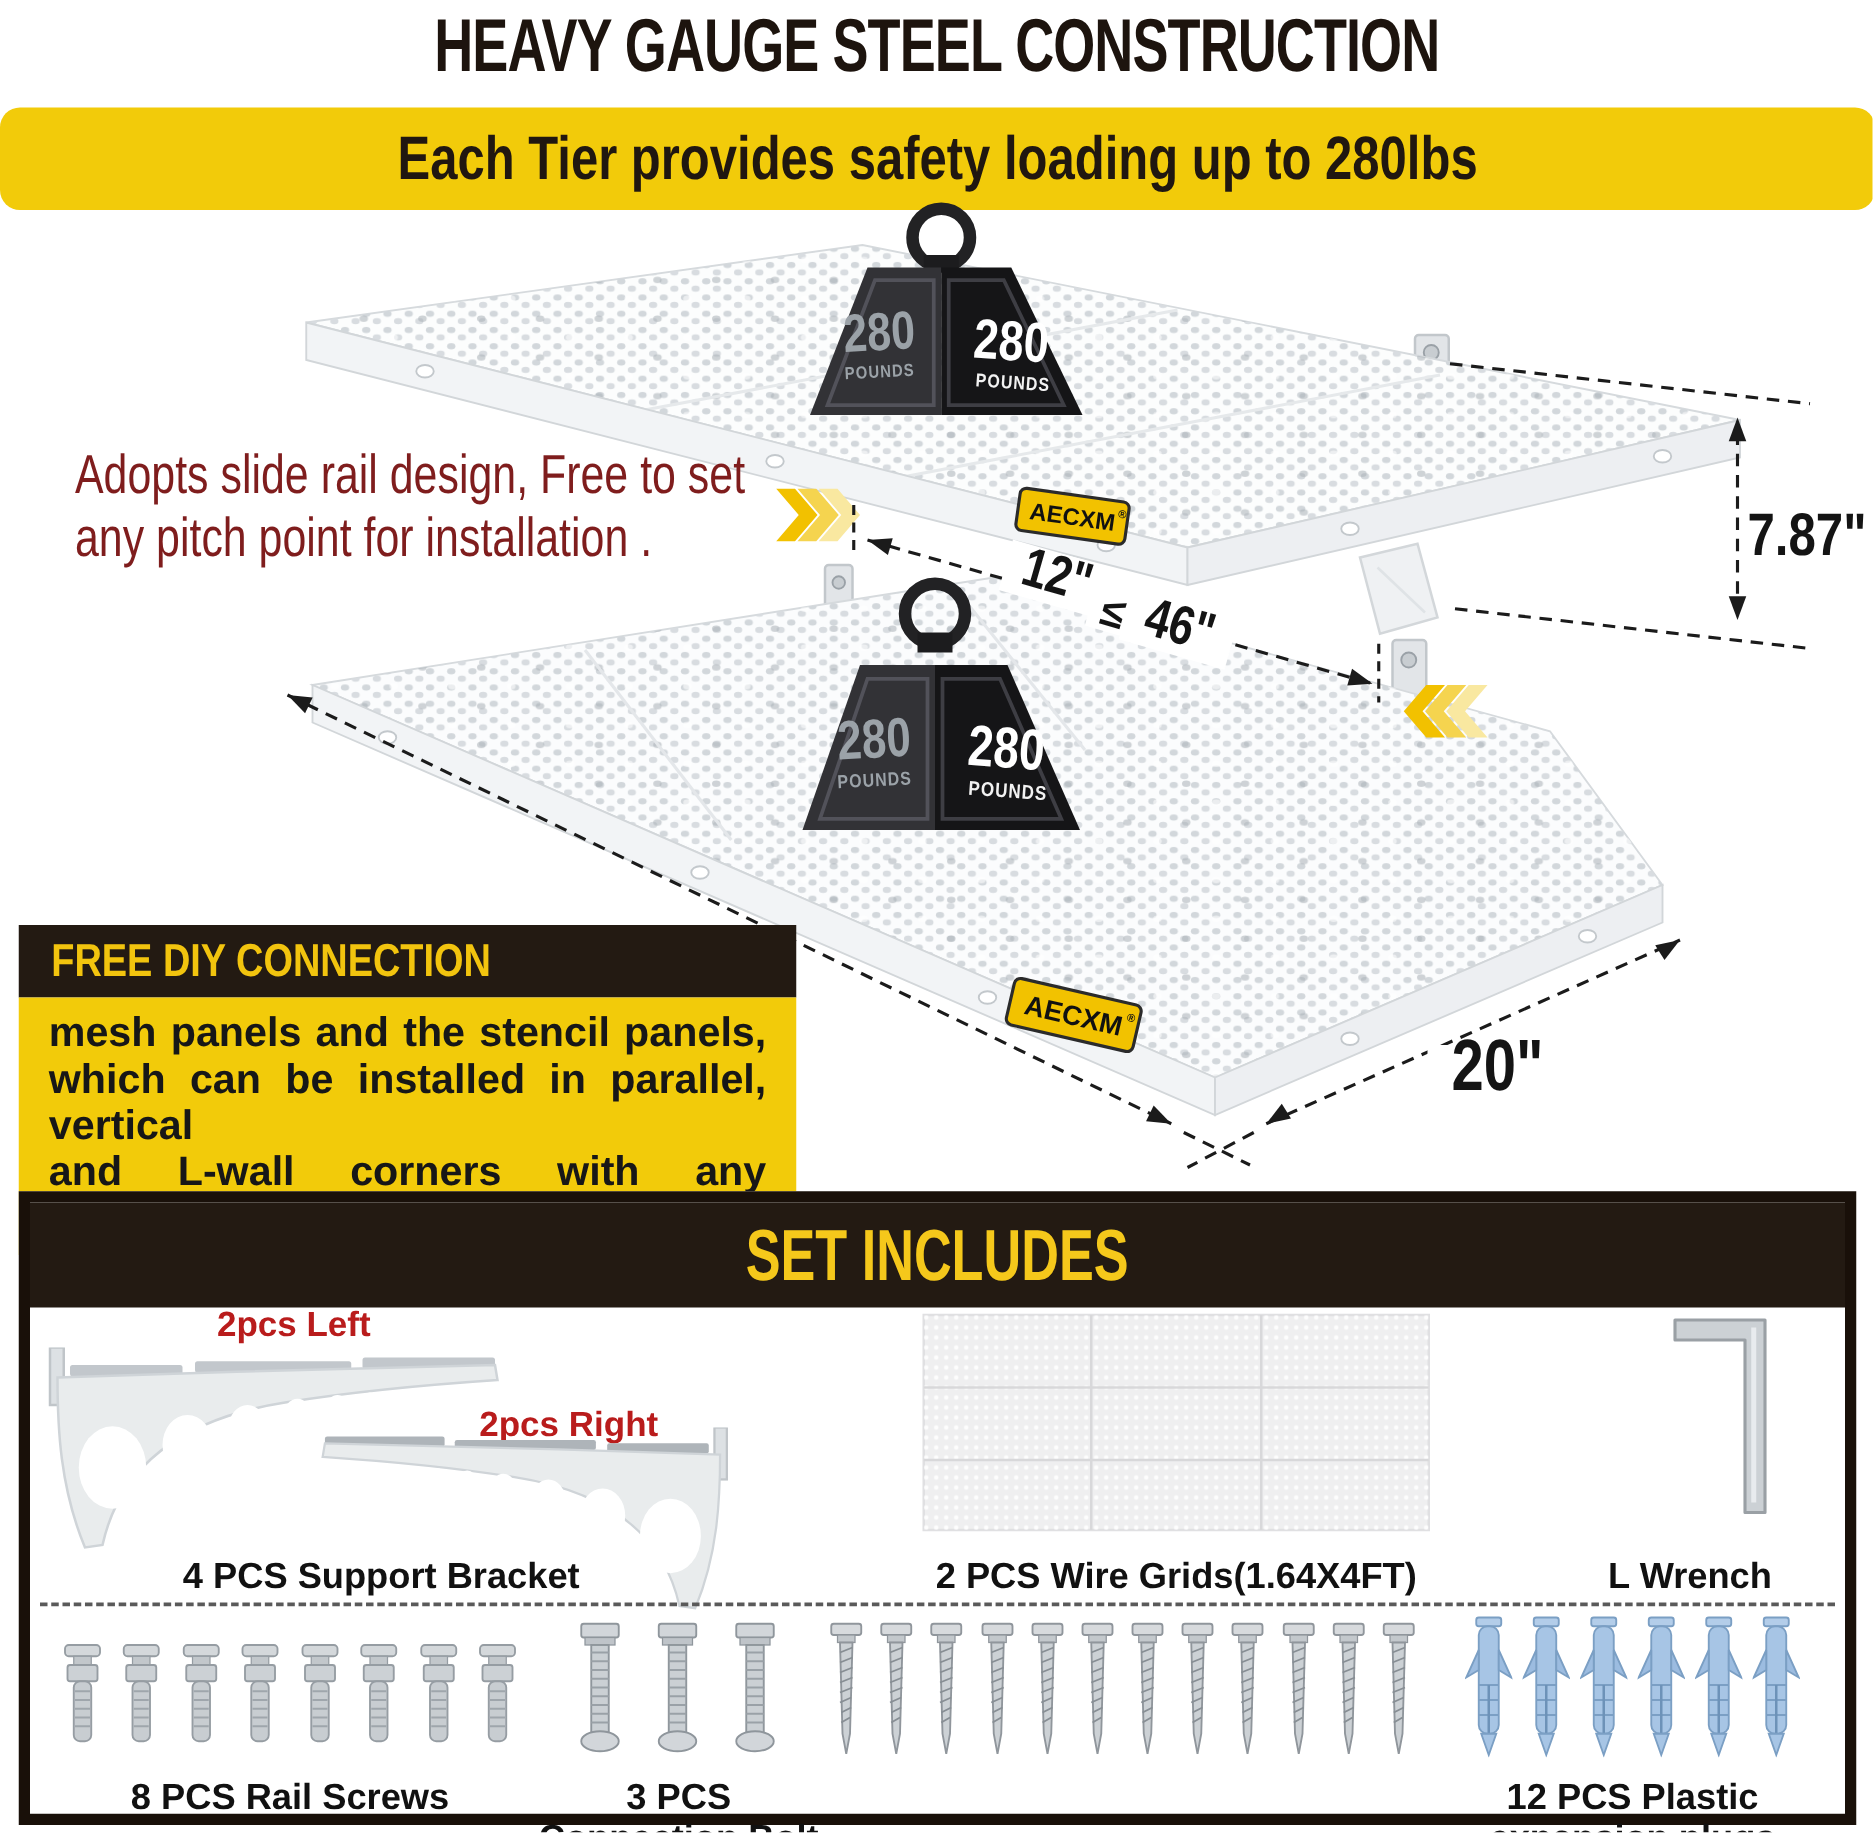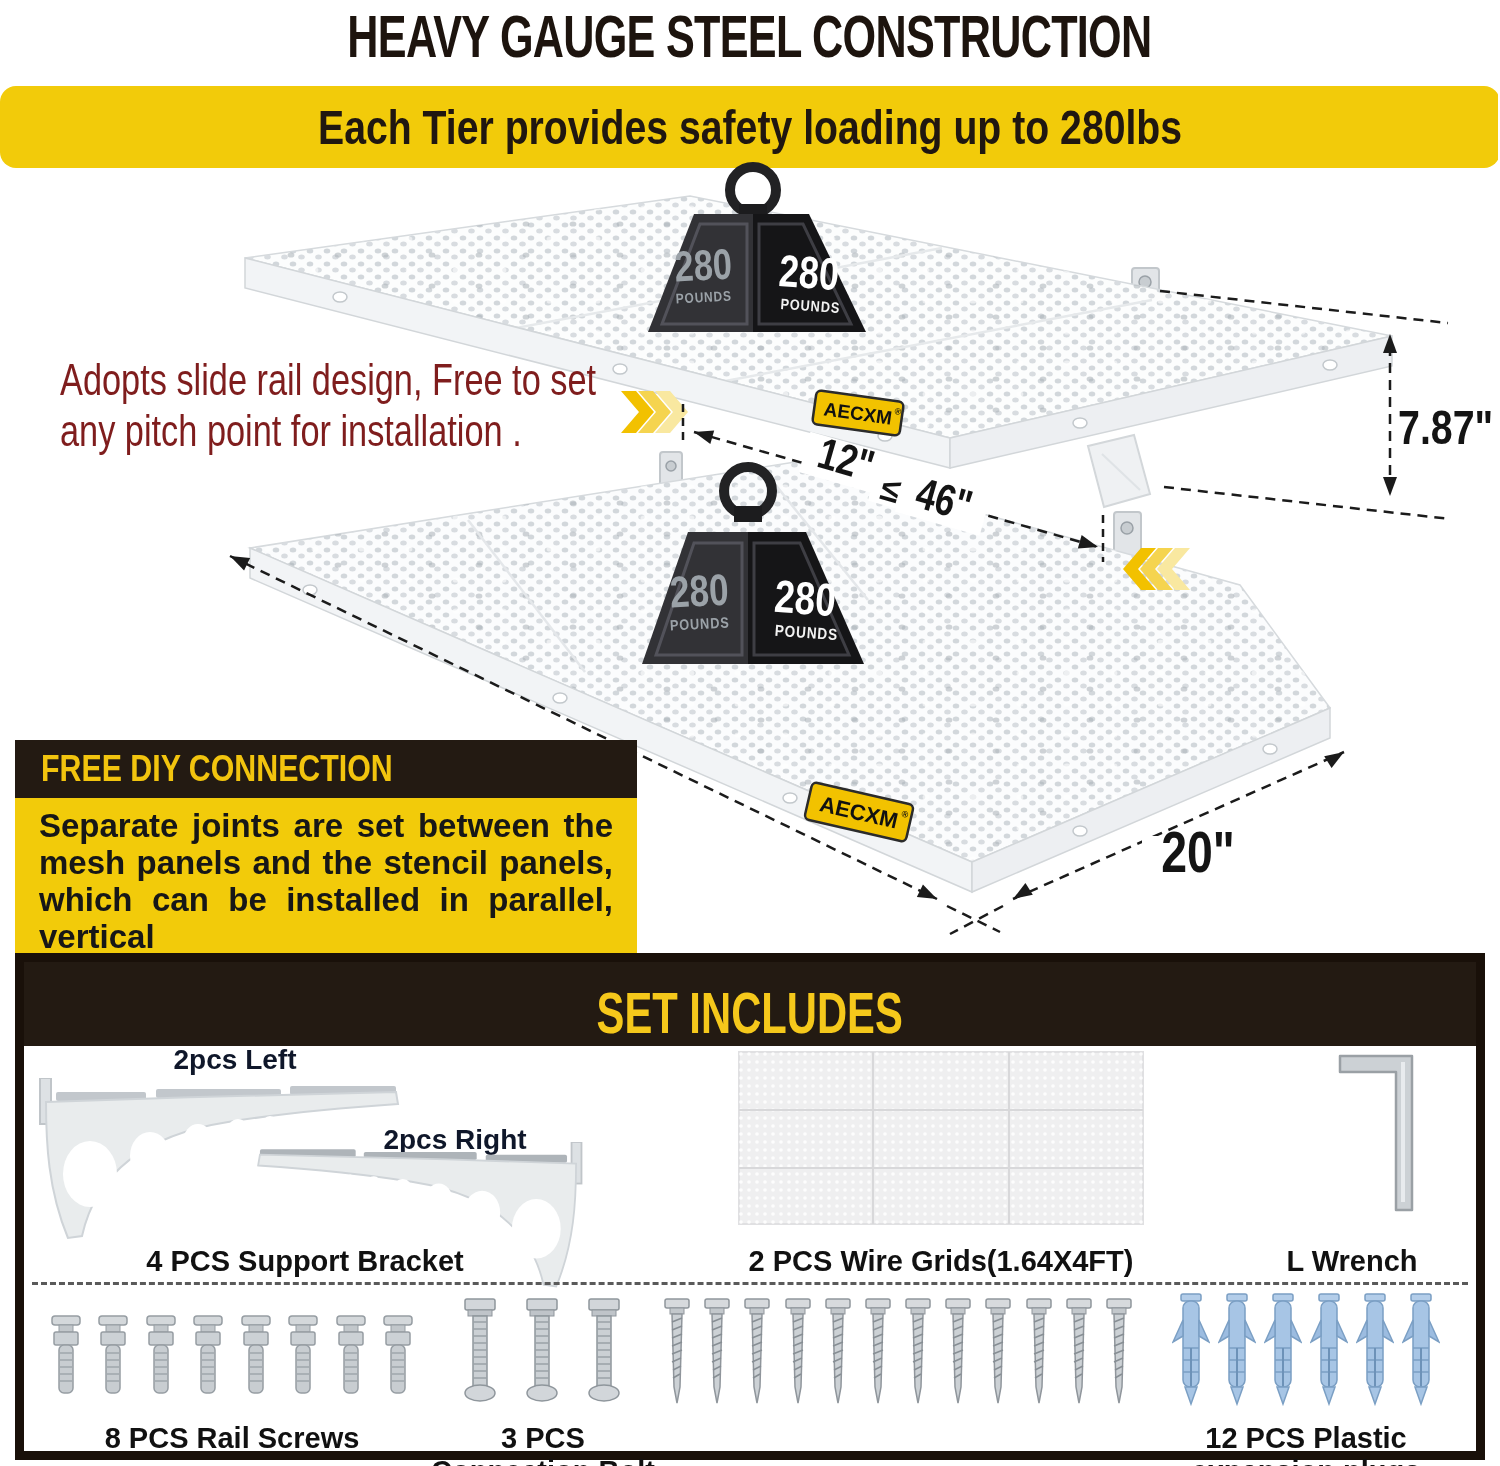--- a/index.html
+++ b/index.html
@@ -20,23 +20,23 @@
   .diy { position:absolute; left:15px; top:740px; width:622px; z-index:4; }
   .diy-head { height:58px; background:#231A12; line-height:58px; padding-left:26px;
               font-size:37px; font-weight:700; color:#F2C40E; }
   .diy-body { background:#F2CB0A; padding:9px 24px 12px 24px; color:#171717;
               font-size:33px; font-weight:700; line-height:37px; }
   .jline { text-align:justify; text-align-last:justify; }
   .jline.last { text-align-last:left; }
   .panel { position:absolute; left:15px; top:953px; width:1470px; height:507px;
            border:9px solid #191009; background:#fff; z-index:4; }
   .panel-banner { position:absolute; left:0; top:0; width:1452px; height:84px; background:#231A12;
-                  display:flex; align-items:flex-end; justify-content:center;
+                  display:flex; align-items:center; justify-content:center;
                   font-size:58px; font-weight:700; color:#F5C81B; }
-  .lbl { position:absolute; font-size:28px; font-weight:700; color:#0f172a; text-align:center; }
+  .lbl { position:absolute; font-size:28px; font-weight:700; color:#b91c1c; text-align:center; }
   .cap { position:absolute; font-size:29px; font-weight:700; color:#111; text-align:center; }
   .imgbox { position:absolute; }
   .divider { position:absolute; left:8px; top:320px; width:1436px; border-top:3px dashed #5a5a5a; }
   .hw { position:absolute; display:flex; align-items:flex-end; justify-content:space-between; }
 </style>
 </head>
 <body>
 
 <div class="page">
 
@@ -246,21 +246,20 @@
   </svg>
 
   <div class="note">
     <div><span class="condl">Adopts slide rail design, Free to set</span></div>
     <div><span class="condl">any pitch point for installation .</span></div>
   </div>
 
   <div class="diy">
     <div class="diy-head"><span class="condl" style="transform:scaleX(.82)">FREE DIY CONNECTION</span></div>
     <div class="diy-body">
-      <div class="jline">Separate joints are set between the</div>
       <div class="jline">mesh panels and the stencil panels,</div>
       <div class="jline">which can be installed in parallel, vertical</div>
       <div class="jline last">and L-wall corners with any combination.</div>
     </div>
   </div>
 
   <div class="panel">
     <div class="panel-banner">
         <span class="cond">SET INCLUDES</span>
       </div>

